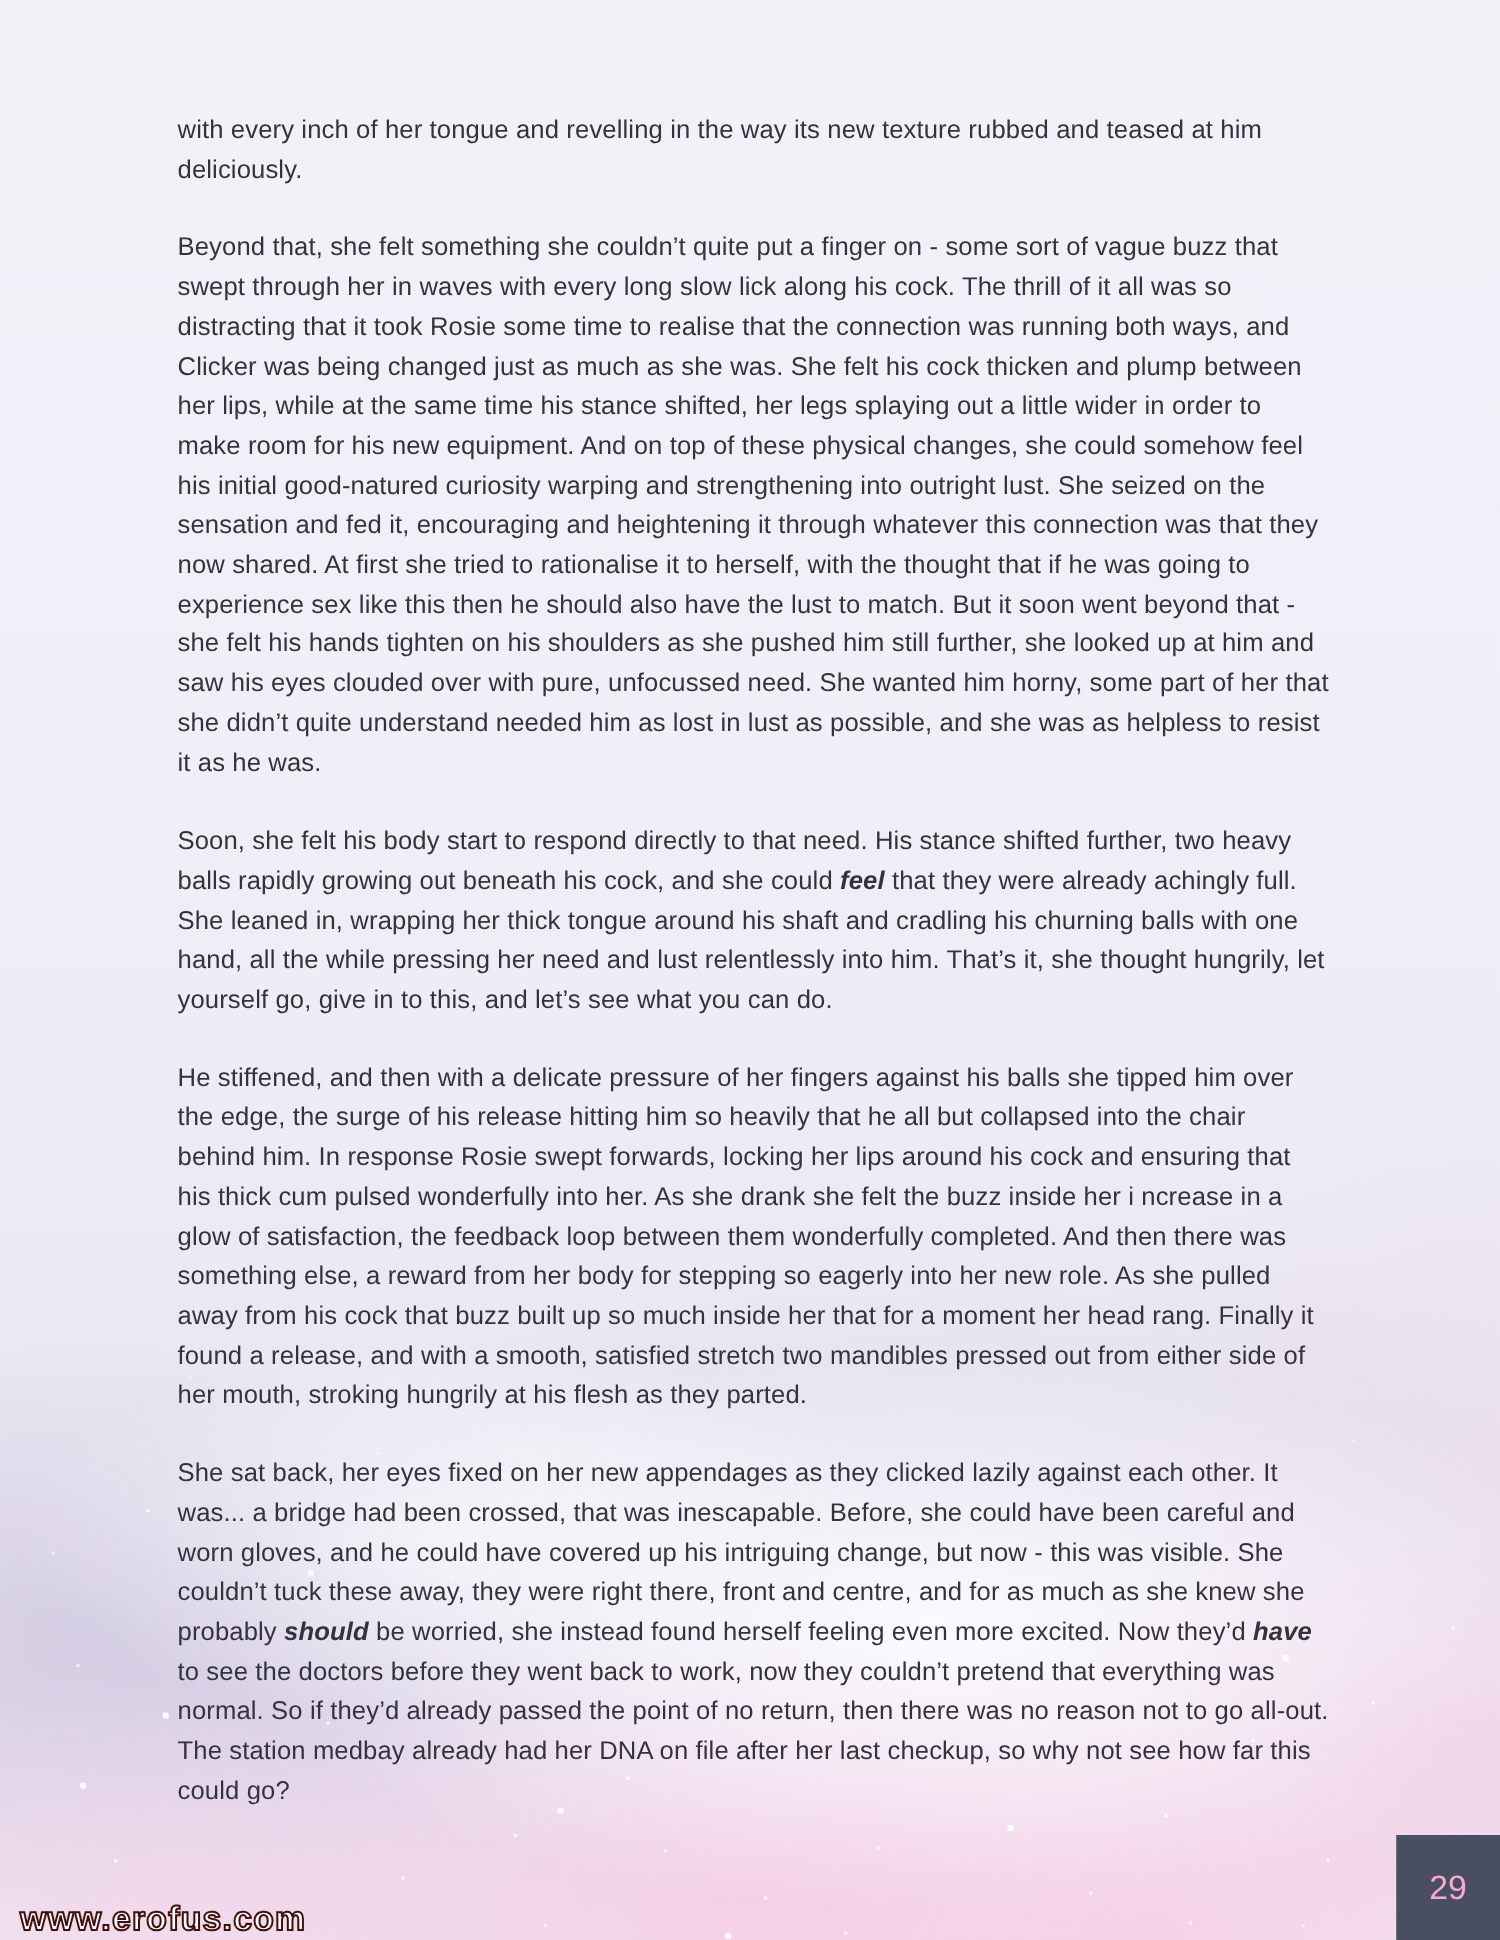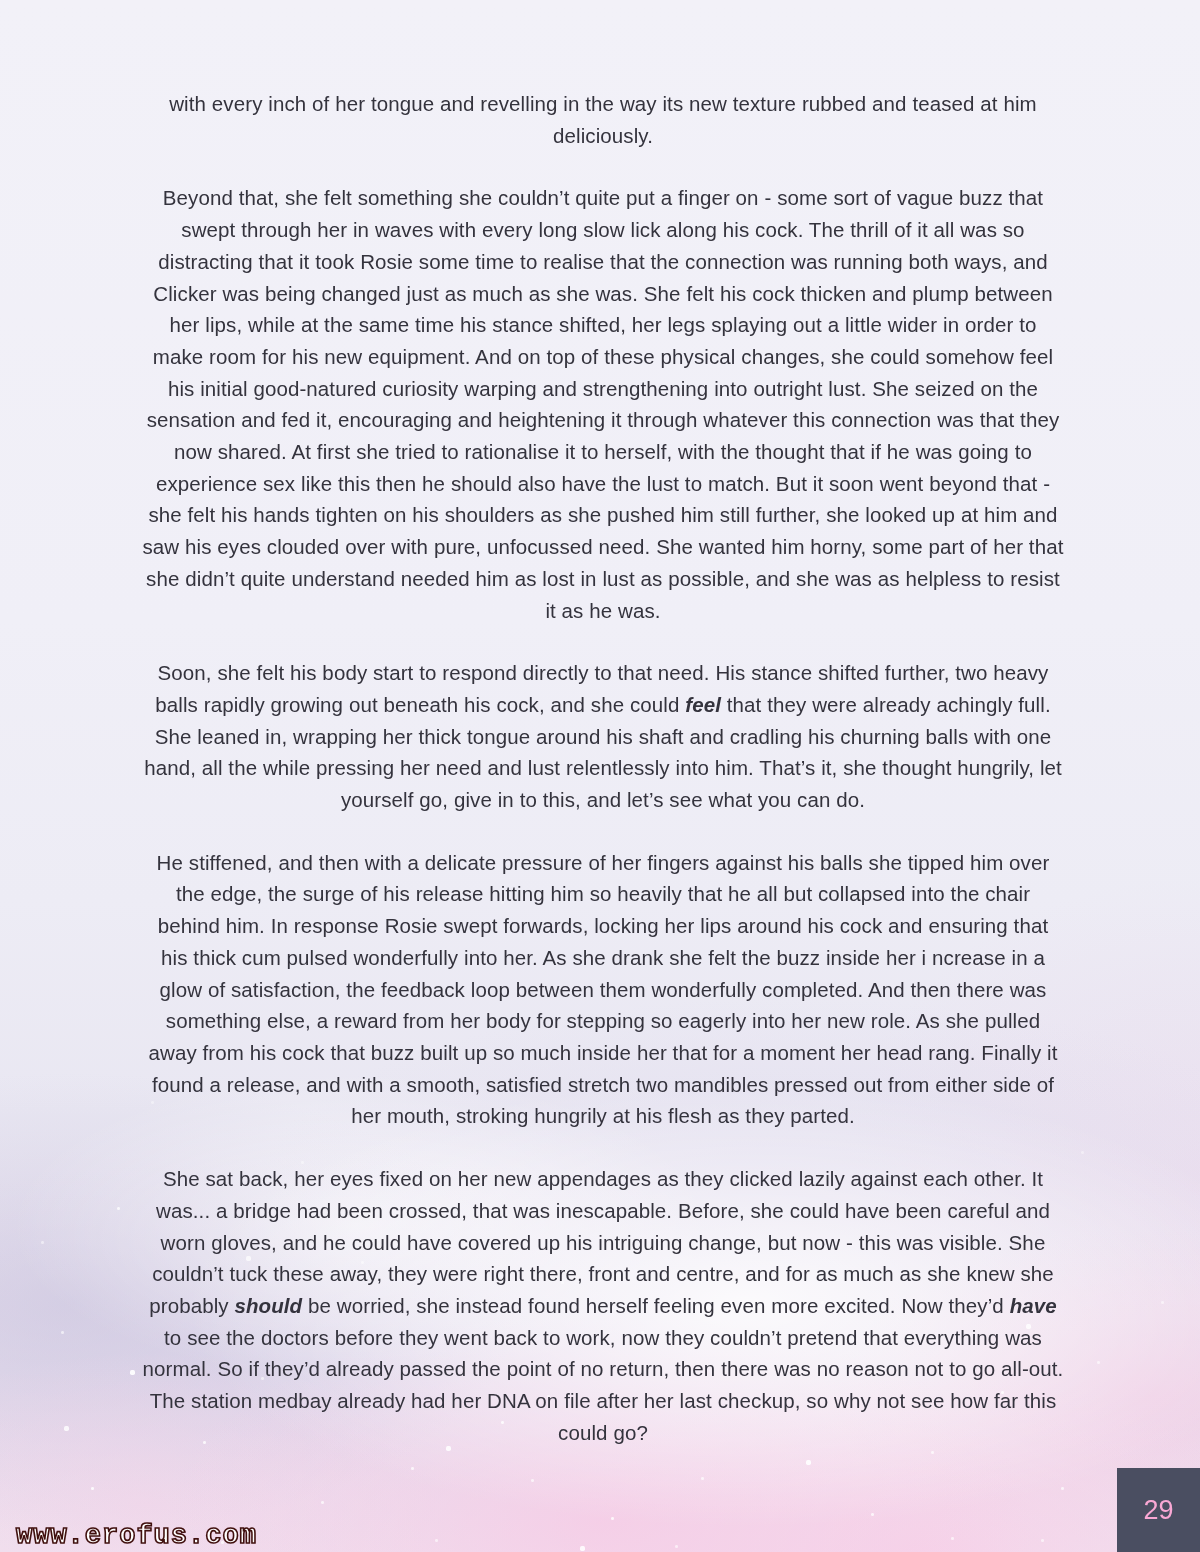--- a/index.html
+++ b/index.html
@@ -1,15 +1,15 @@
 <!DOCTYPE html>
 <html><head>
 <meta charset="utf-8">
 <style>
-  * { margin: 0; padding: 0; box-sizing: border-box; text-align: center; }
+  * { margin: 0; padding: 0; box-sizing: border-box; }
 
   html, body {
     width: 1200px;
     height: 1552px;
     overflow: hidden;
     font-family: "Liberation Sans", "DejaVu Sans", sans-serif;
   }
 
   .page {
     position: relative;
@@ -100,21 +100,21 @@
   .page-number-badge .num {
     color: #f9a8d4;
     font-size: 27px;
     font-weight: 400;
   }
 
   .watermark {
     position: absolute;
     left: 16px;
     bottom: 1px;
-    font-family: Liberation Mono, monospace;
+    font-family: Liberation Sans, sans-serif;
     font-weight: bold;
     font-size: 27px;
     letter-spacing: 1px;
     color: #ffffff;
     -webkit-text-stroke: 1.6px #40100e;
     text-shadow: 0 0 1px #40100e;
   }
 </style>
 </head>
 <body>

